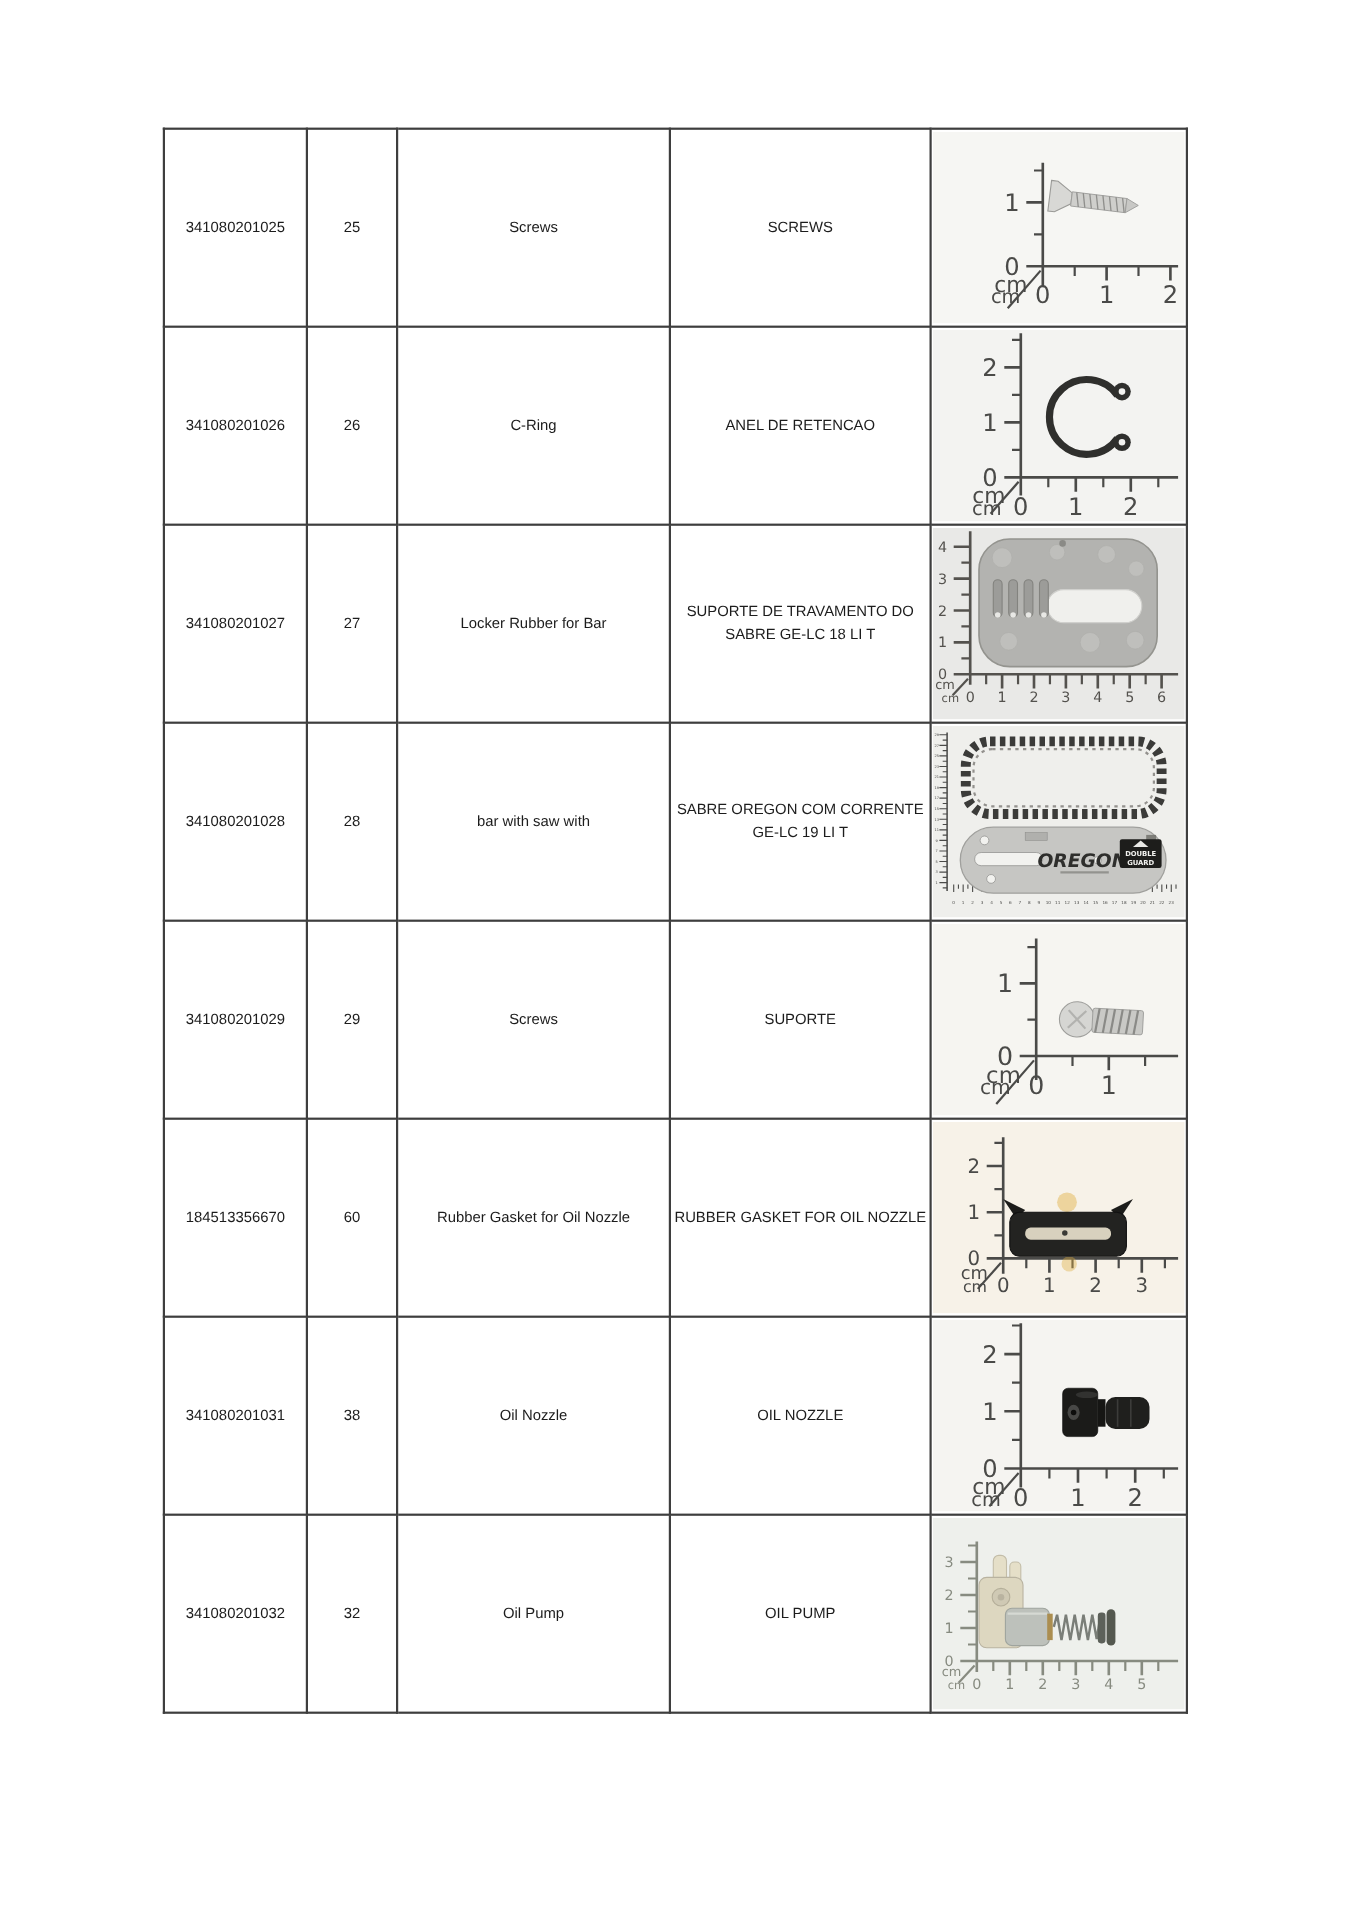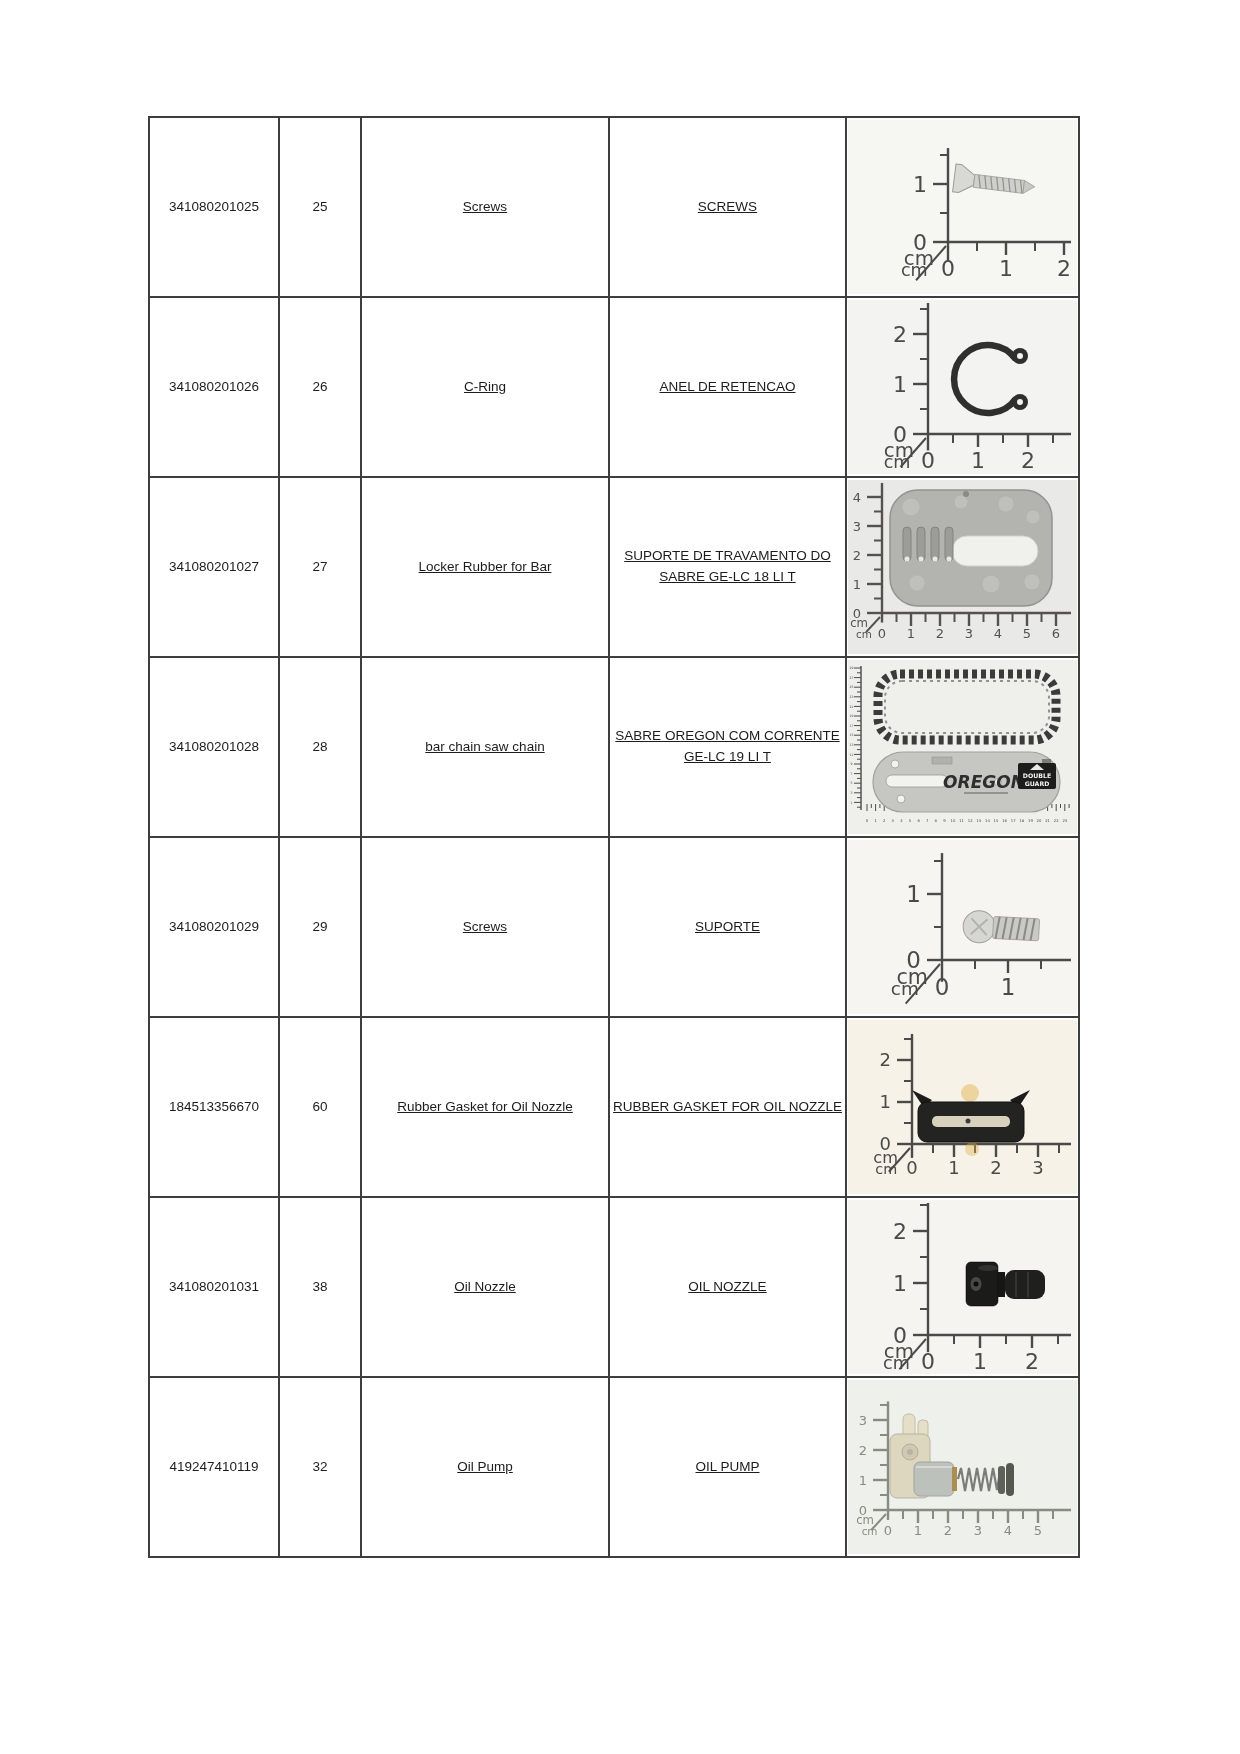--- a/index.html
+++ b/index.html
@@ -5,21 +5,21 @@
   html,body{margin:0;padding:0;background:#ffffff;}
   body{width:1240px;height:1754px;font-family:"Liberation Sans",sans-serif;}
   .page{position:relative;width:1240px;height:1754px;background:#ffffff;overflow:hidden;}
   table.parts{position:absolute;left:148px;top:116px;border-collapse:collapse;table-layout:fixed;}
   table.parts td{
     border:2px solid #3e3e3e;
     text-align:center;vertical-align:middle;
     color:#1c1c1c;font-size:13.5px;line-height:1.55;
     padding:0;height:178px;overflow:hidden;background:#ffffff;
   }
-  td.c-name-en,td.c-name-pt{padding:0 14px;text-decoration:underline;}
+  td.c-name-en,td.c-name-pt{padding:0 14px;}
   td.c-photo{padding:0;}
   .imgwrap{width:229px;height:174px;margin:0 auto;}
   .imgwrap svg{display:block;}
 </style>
 </head>
 <body>
 
 <div class="page">
   <table class="parts">
     <colgroup>
@@ -189,21 +189,21 @@
                   <circle cx="101" cy="79" r="2.5" fill="#e8e8e5"></circle>
     <circle cx="118" cy="14" r="3" fill="#8a8a86"></circle>
                 </g>
               </svg>
             </div>
     </td>
   </tr>
         <tr>
     <td class="c-part">341080201028</td>
     <td class="c-index">28</td>
-    <td class="c-name-en">bar chain saw chain</td>
+    <td class="c-name-en">bar with saw with</td>
     <td class="c-name-pt">SABRE OREGON COM CORRENTE GE-LC 19 LI T</td>
     <td class="c-photo">
       <div class="imgwrap">
               <svg viewBox="0 0 229 174" width="229" height="174" xmlns="http://www.w3.org/2000/svg">
                 <rect x="0" y="0" width="229" height="174" fill="#efefec"></rect>
                 <g stroke="#4a4a48" fill="#4a4a48" font-family="'DejaVu Sans',sans-serif">
                   <line x1="13" y1="6" x2="13" y2="150" stroke-width="1.4"></line>
                   <line x1="6" y1="8" x2="13" y2="8" stroke-width="1"></line>
                   <text x="3.5" y="9.2" text-anchor="middle" font-size="3.2" stroke="none">29</text>
                   <line x1="9" y1="12.8" x2="13" y2="12.8" stroke-width="1"></line>
@@ -478,21 +478,21 @@
     <rect x="157" y="70" width="40" height="29" rx="9" fill="#1f1f1d"></rect>
     <line x1="168" y1="72" x2="168" y2="97" stroke="#3c3c3a" stroke-width="1.5"></line>
     <line x1="180" y1="72" x2="180" y2="97" stroke="#3c3c3a" stroke-width="1.5"></line>
     <ellipse cx="140" cy="68" rx="10" ry="3" fill="#4a4a48" opacity="0.5"></ellipse>
                 </g>
               </svg>
             </div>
     </td>
   </tr>
         <tr>
-    <td class="c-part">419247410119</td>
+    <td class="c-part">341080201032</td>
     <td class="c-index">32</td>
     <td class="c-name-en">Oil Pump</td>
     <td class="c-name-pt">OIL PUMP</td>
     <td class="c-photo">
       <div class="imgwrap">
               <svg viewBox="0 0 229 174" width="229" height="174" xmlns="http://www.w3.org/2000/svg">
                 <rect x="0" y="0" width="229" height="174" fill="#eef0ec"></rect>
                 <g stroke="#878b80" fill="#878b80" font-family="'DejaVu Sans',sans-serif">
                   <line x1="40" y1="21.4" x2="40" y2="139.9" stroke-width="2.4"></line>
                   <line x1="32" y1="25" x2="40" y2="25" stroke-width="2"></line>

